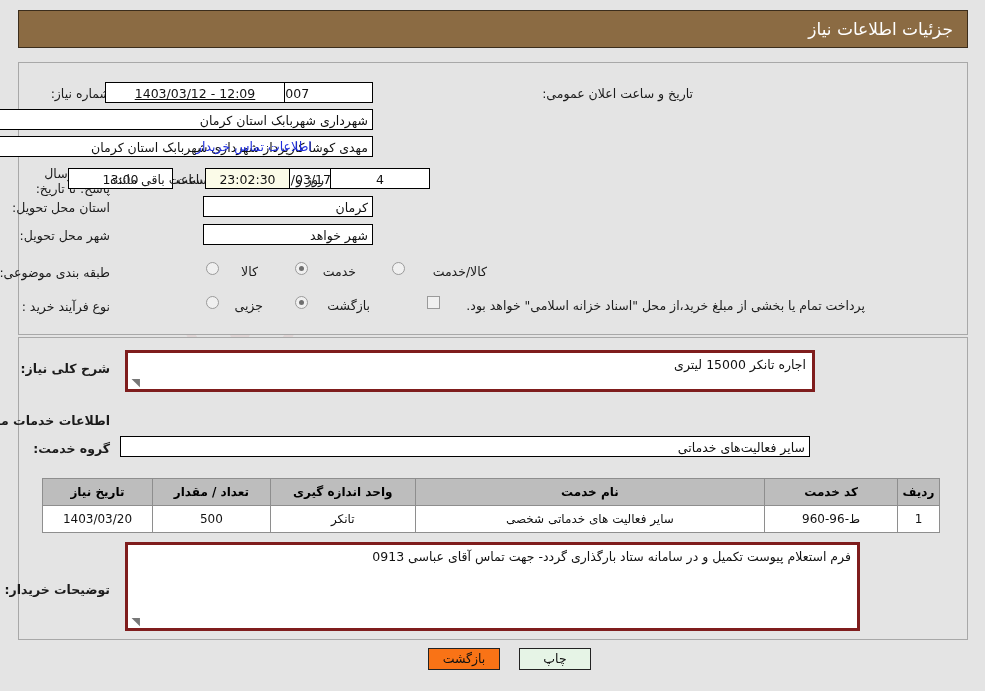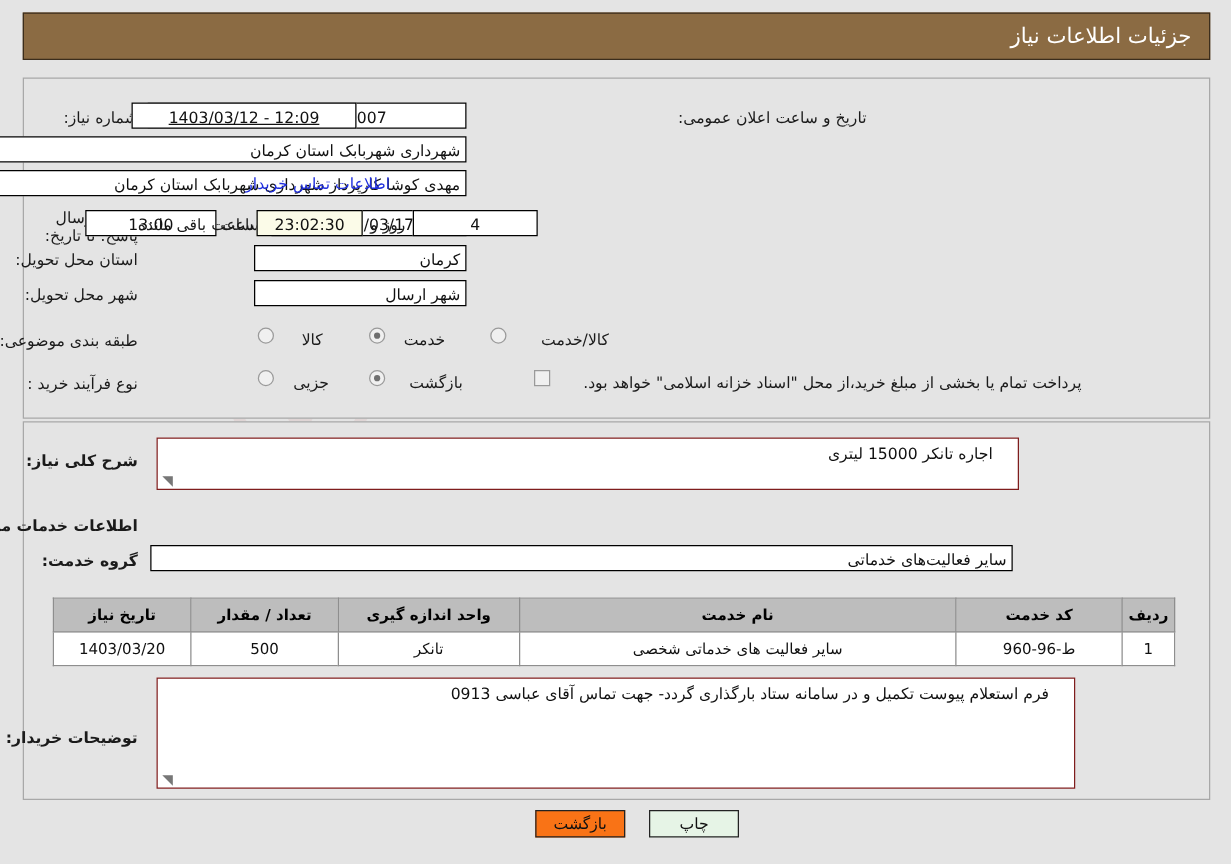--- a/index.html
+++ b/index.html
@@ -140,24 +140,24 @@
     width: 13px; height: 13px;
     border: 1px solid #9a9a9a;
     background: #f0f0f0;
     z-index: 4;
   }
 
   
   .ta {
     position: absolute;
     background: #ffffff;
-    border: 1px solid #7f1d1d;
+    border: 3px solid #7f1d1d;
     font-size: 12.5px;
     color: #111;
-    padding: 3px 20px;
+    padding: 3px 6px;
     text-align: right;
     overflow: hidden;
     z-index: 4;
     direction: rtl;
     line-height: 17px;
   }
   .ta .grip {
     position: absolute;
     left: 2px; bottom: 1px;
     width: 10px; height: 10px;
@@ -250,21 +250,21 @@
   <div class="fld center ltr" style="right:812px; top:168px; width:105px;">13:00</div>
   <div class="fld center ltr" style="left:330px; top:168px; width:100px;">4</div>
   <div class="lbl" style="left:296px; top:172px;">روز و</div>
   <div class="fld center ltr cream" style="left:205px; top:168px; width:85px;">23:02:30</div>
   <div class="lbl" style="left:110px; top:172px;">ساعت باقی مانده</div>
 
   <div class="lbl" style="right:875px; top:200px;">استان محل تحویل:</div>
   <div class="fld" style="right:612px; top:196px; width:170px;">کرمان</div>
 
   <div class="lbl" style="right:875px; top:228px;">شهر محل تحویل:</div>
-  <div class="fld" style="right:612px; top:224px; width:170px;">شهر ارسال</div>
+  <div class="fld" style="right:612px; top:224px; width:170px;">شهر خواهد</div>
 
   <div class="lbl" style="right:875px; top:265px;">طبقه بندی موضوعی:</div>
 
   <div class="radio" style="right:766px; top:262px;"></div>
   <div class="lbl" style="right:727px; top:264px;">کالا</div>
 
   <div class="radio on" style="right:677px; top:262px;"></div>
   <div class="lbl" style="right:629px; top:264px;">خدمت</div>
 
   <div class="radio" style="right:580px; top:262px;"></div>

